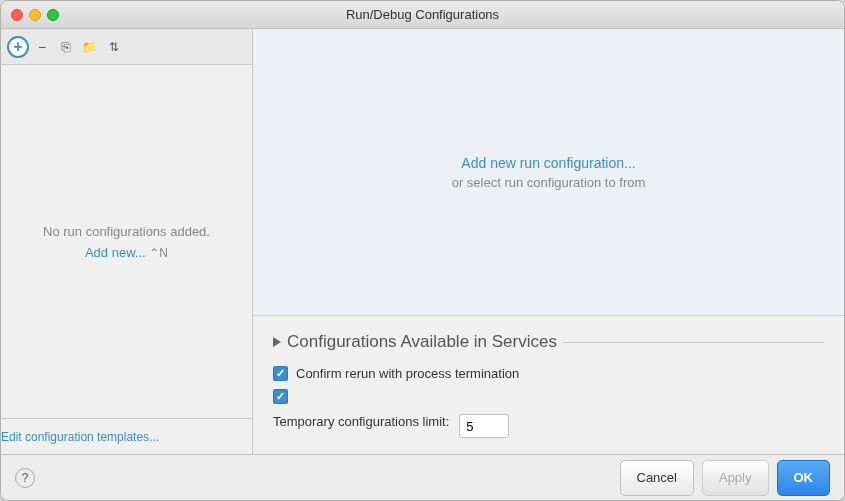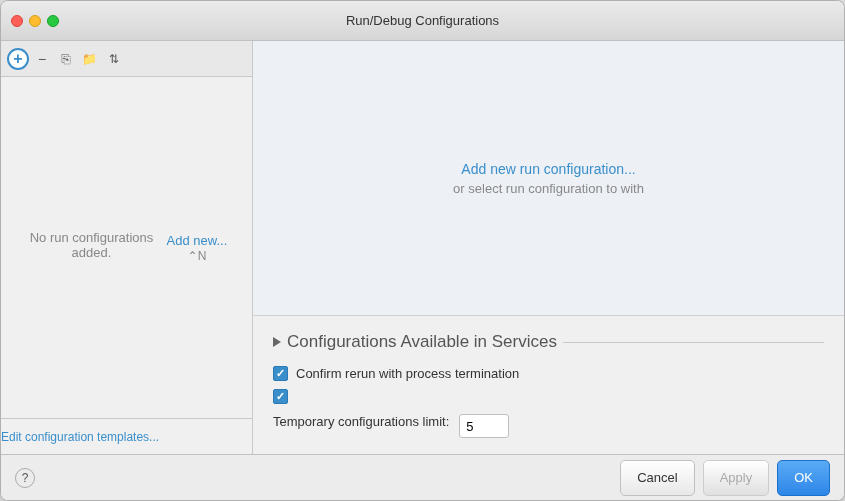--- a/index.html
+++ b/index.html
@@ -16,21 +16,21 @@
       height: 501px;
       background: #f5f5f5;
       border-radius: 8px;
       border: 1px solid #b0b0b0;
       box-shadow: 0 4px 20px rgba(0,0,0,0.3);
       display: flex;
       flex-direction: column;
       overflow: hidden;
     }
     .title-bar {
-      height: 40px;
+      height: 28px;
       background: linear-gradient(to bottom, #ebebeb, #d6d6d6);
       display: flex;
       align-items: center;
       padding: 0 10px;
       border-bottom: 1px solid #c0c0c0;
       position: relative;
       flex-shrink: 0;
     }
     .title-bar-title {
       position: absolute;
@@ -98,20 +98,21 @@
       font-size: 16px;
       font-weight: bold;
       display: flex;
       align-items: center;
       justify-content: center;
       background: white;
     }
     .sidebar-body {
       flex: 1;
       display: flex;
+      flex-direction: column;
       align-items: center;
       justify-content: center;
       padding: 20px;
       text-align: center;
     }
     .no-config-text {
       color: #888;
       font-size: 13px;
       margin-bottom: 6px;
     }
@@ -272,21 +273,21 @@
     }
     .btn-apply {
       background: linear-gradient(to bottom, #ffffff, #e0e0e0);
       color: #aaa;
       border-color: #ccc;
     }
     .btn-ok {
       background: linear-gradient(to bottom, #5aabf5, #2d86e8);
       color: white;
       border: 1px solid #1a70cc;
-      font-weight: 400;
+      font-weight: 700;
     }
     .icon-minus { font-size: 14px; color: #555; }
     .icon-copy { font-size: 12px; color: #555; }
     .icon-folder { font-size: 12px; color: #555; }
     .icon-sort { font-size: 12px; color: #555; }
   </style>
 </head>
 <body>
 
 <div class="window">
@@ -332,21 +333,21 @@
 
       <div class="sidebar-footer">
         <span class="edit-templates-link">Edit configuration templates...</span>
       </div>
     </div>
 
     <div class="right-panel">
 
       <div class="right-top">
         <div class="add-config-link">Add new run configuration...</div>
-        <div class="or-select-text">or select run configuration to with</div>
+        <div class="or-select-text">or select run configuration to from</div>
       </div>
 
       <div class="right-bottom">
 
         <div class="services-section">
           <div class="services-header">
             <span class="triangle-icon"></span>
             <span>Configurations Available in Services</span>
             <div class="services-divider"></div>
           </div>

